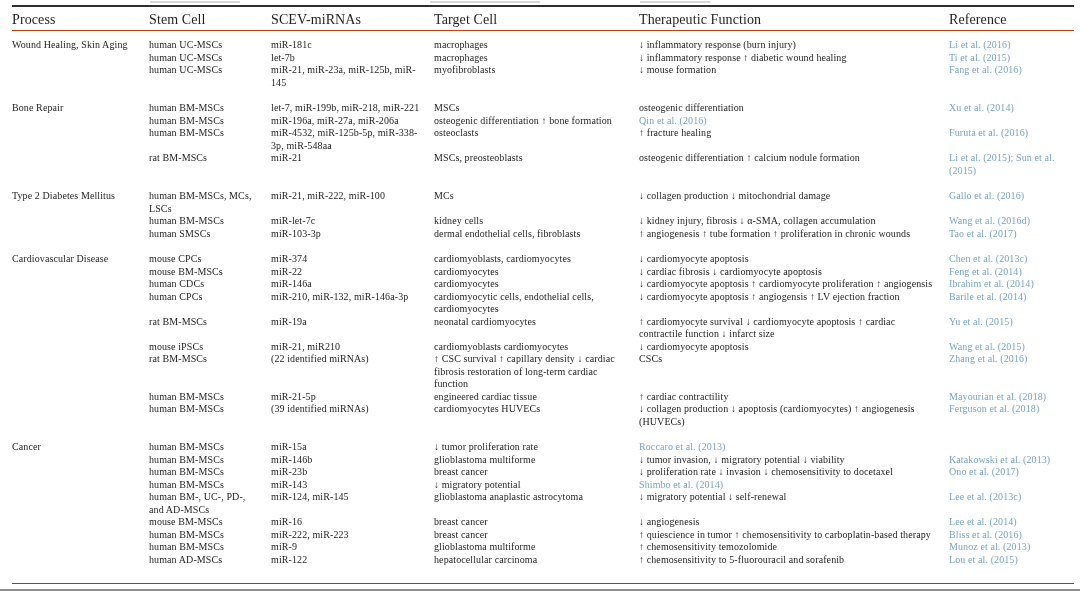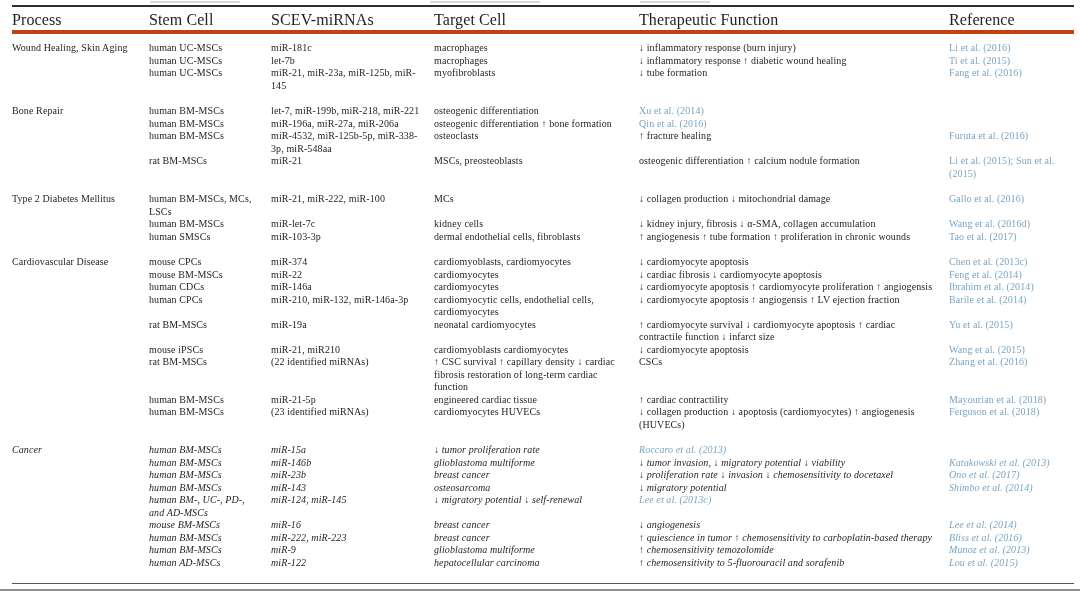--- a/index.html
+++ b/index.html
@@ -20,28 +20,28 @@
     position:absolute;left:12px;right:6px;top:5px;
     border-top:2px solid #2f2f2f;
   }
   .grid6{
     display:grid;
     grid-template-columns:137px 122px 163px 205px 310px 1fr;
     align-items:start;
   }
   .header-row{
     padding:6px 0 4px 0;
-    border-bottom:4px solid #c2410c;
-    font-size:16px;
+    border-bottom:1px solid #c2410c;
+    font-size:14px;
   }
   .header-row .t-cell{line-height:13px;}
   .t-body{padding-top:8px;}
   .t-cell{padding-right:14px;line-height:12.5px;letter-spacing:0.1px;}
   .t-group{margin-bottom:13px;}
-  .t-group:last-child{margin-bottom:8px;font-style:italic;}
+  .t-group:last-child{margin-bottom:8px;}
   .ref{color:var(--ref,#7aa5c4);cursor:pointer;}
   .bottom-rule{
     position:absolute;left:12px;right:6px;top:583px;
     border-top:1px solid #555;
   }
   .page-edge-rule{
     position:absolute;left:0;right:0;bottom:0;height:2px;background:#8f8f8f;
   }
 </style>
 </head>
@@ -82,29 +82,30 @@
             <div class="t-cell">let-7b</div>
             <div class="t-cell">macrophages</div>
             <div class="t-cell">↓ inflammatory response ↑ diabetic wound healing</div>
             <div class="t-cell ref">Ti et al. (2015)</div>
           </div>
           <div class="grid6 t-row">
             <div class="t-cell"></div>
             <div class="t-cell">human UC-MSCs</div>
             <div class="t-cell">miR-21, miR-23a, miR-125b, miR-145</div>
             <div class="t-cell">myofibroblasts</div>
-            <div class="t-cell">↓ tube formation</div>
+            <div class="t-cell">↓ mouse formation</div>
             <div class="t-cell ref">Fang et al. (2016)</div>
           </div>
         </div>
         <div class="t-group">
           <div class="grid6 t-row">
             <div class="t-cell">Bone Repair</div>
             <div class="t-cell">human BM-MSCs</div>
             <div class="t-cell">let-7, miR-199b, miR-218, miR-221</div>
+            <div class="t-cell">MSCs</div>
             <div class="t-cell">osteogenic differentiation</div>
             <div class="t-cell ref">Xu et al. (2014)</div>
           </div>
           <div class="grid6 t-row">
             <div class="t-cell"></div>
             <div class="t-cell">human BM-MSCs</div>
             <div class="t-cell">miR-196a, miR-27a, miR-206a</div>
             <div class="t-cell">osteogenic differentiation ↑ bone formation</div>
             <div class="t-cell ref">Qin et al. (2016)</div>
           </div>
@@ -212,21 +213,21 @@
             <div class="t-cell"></div>
             <div class="t-cell">human BM-MSCs</div>
             <div class="t-cell">miR-21-5p</div>
             <div class="t-cell">engineered cardiac tissue</div>
             <div class="t-cell">↑ cardiac contractility</div>
             <div class="t-cell ref">Mayourian et al. (2018)</div>
           </div>
           <div class="grid6 t-row">
             <div class="t-cell"></div>
             <div class="t-cell">human BM-MSCs</div>
-            <div class="t-cell">(23 identified miRNAs)</div>
+            <div class="t-cell">(39 identified miRNAs)</div>
             <div class="t-cell">cardiomyocytes HUVECs</div>
             <div class="t-cell">↓ collagen production ↓ apoptosis (cardiomyocytes) ↑ angiogenesis (HUVECs)</div>
             <div class="t-cell ref">Ferguson et al. (2018)</div>
           </div>
         </div>
         <div class="t-group">
           <div class="grid6 t-row">
             <div class="t-cell">Cancer</div>
             <div class="t-cell">human BM-MSCs</div>
             <div class="t-cell">miR-15a</div>
@@ -246,28 +247,28 @@
             <div class="t-cell">human BM-MSCs</div>
             <div class="t-cell">miR-23b</div>
             <div class="t-cell">breast cancer</div>
             <div class="t-cell">↓ proliferation rate ↓ invasion ↓ chemosensitivity to docetaxel</div>
             <div class="t-cell ref">Ono et al. (2017)</div>
           </div>
           <div class="grid6 t-row">
             <div class="t-cell"></div>
             <div class="t-cell">human BM-MSCs</div>
             <div class="t-cell">miR-143</div>
-            <div class="t-cell">osteosarcoma</div>
             <div class="t-cell">↓ migratory potential</div>
             <div class="t-cell ref">Shimbo et al. (2014)</div>
           </div>
           <div class="grid6 t-row">
             <div class="t-cell"></div>
             <div class="t-cell">human BM-, UC-, PD-, and AD-MSCs</div>
             <div class="t-cell">miR-124, miR-145</div>
+            <div class="t-cell">glioblastoma anaplastic astrocytoma</div>
             <div class="t-cell">↓ migratory potential ↓ self-renewal</div>
             <div class="t-cell ref">Lee et al. (2013c)</div>
           </div>
           <div class="grid6 t-row">
             <div class="t-cell"></div>
             <div class="t-cell">mouse BM-MSCs</div>
             <div class="t-cell">miR-16</div>
             <div class="t-cell">breast cancer</div>
             <div class="t-cell">↓ angiogenesis</div>
             <div class="t-cell ref">Lee et al. (2014)</div>

